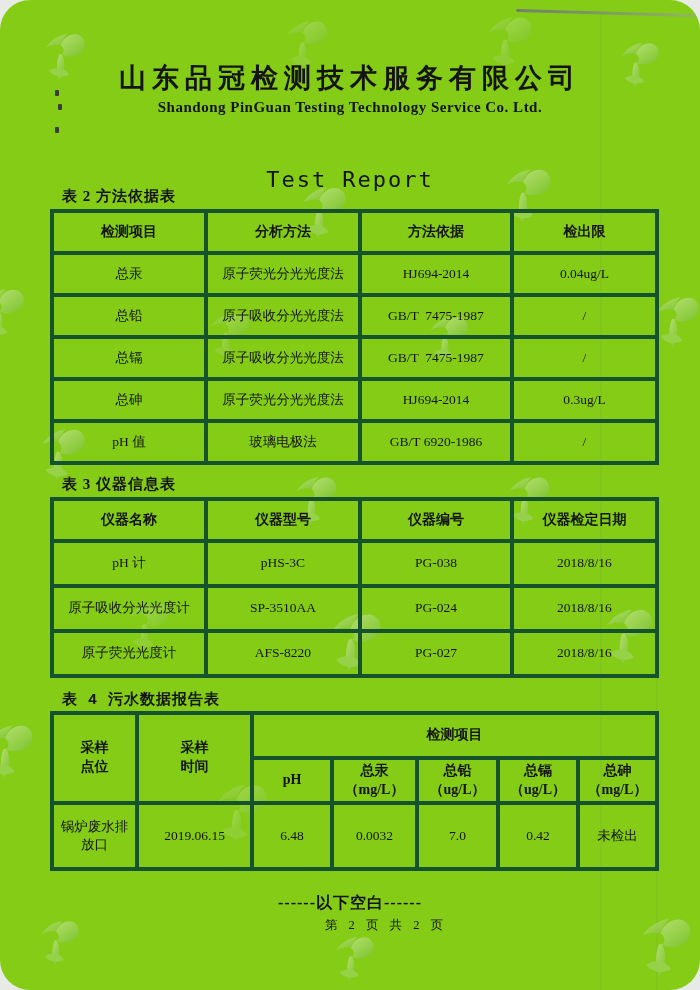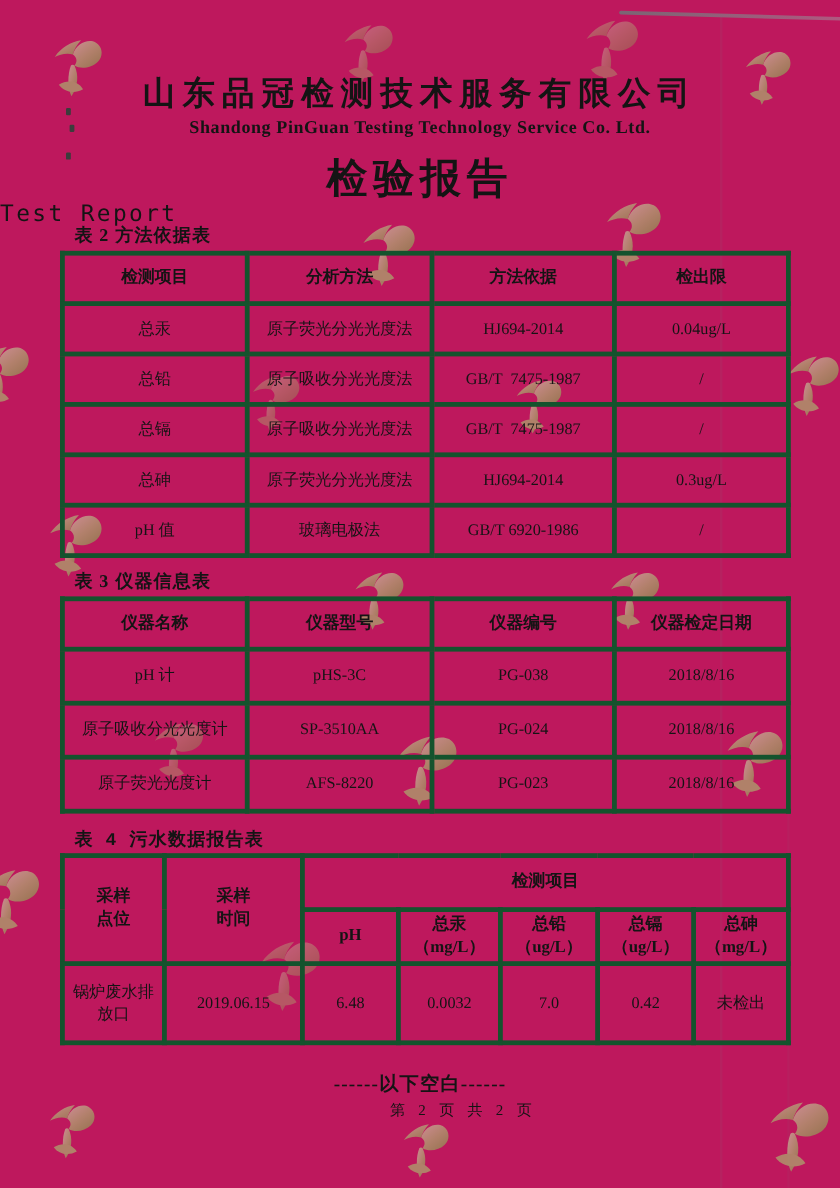--- a/index.html
+++ b/index.html
@@ -1,39 +1,39 @@
 <!DOCTYPE html>
 <html><head>
 <meta charset="utf-8">
 <style>
   html,body{margin:0;padding:0;background:#e8eae6;}
   .page{
-    position:relative;width:700px;height:990px;background:#be185d;
-    font-family:"Liberation Serif",serif;color:#141414;overflow:hidden;
+    position:relative;width:700px;height:990px;background:#84cc16;
+    font-family:"Liberation Serif",serif;color:#141414;overflow:hidden;border-radius:30px;
   }
   
   .scan-line-tr{
     position:absolute;left:516px;top:9px;width:190px;height:3px;
     background:linear-gradient(to right,rgba(110,115,120,.85),rgba(160,165,170,.45));
     transform:rotate(1.6deg);transform-origin:left center;border-radius:2px;
   }
   .streak{position:absolute;width:2px;background:rgba(120,130,125,.10);}
   .speck{position:absolute;width:4px;height:6px;background:#3c3c3c;border-radius:1px;}
   
   .wm{position:absolute;opacity:.55;pointer-events:none;}
   .wm-light{opacity:.33;}
   
   .company-cn{position:absolute;left:0;top:60px;width:100%;text-align:center;
     font-size:27px;font-weight:bold;letter-spacing:6px;}
   .company-en{position:absolute;left:0;top:99px;width:100%;text-align:center;
     font-size:15px;font-weight:bold;letter-spacing:.5px;}
   .title-cn{position:absolute;left:0;top:126px;width:100%;text-align:center;
     font-size:34px;font-weight:bold;letter-spacing:5px;}
-  .title-en{position:absolute;left:0;top:167px;width:100%;text-align:left;
-    font-family:"DejaVu Sans Mono",monospace;font-size:19px;letter-spacing:2px;}
+  .title-en{position:absolute;left:0;top:167px;width:100%;text-align:center;
+    font-family:"DejaVu Sans Mono",monospace;font-size:22px;letter-spacing:2px;}
   
   .tbl-caption{position:absolute;left:62px;font-size:15px;font-weight:bold;letter-spacing:1px;}
   table{border-collapse:collapse;table-layout:fixed;position:absolute;background:transparent;}
   td,th{border:4px solid #14532d;text-align:center;vertical-align:middle;
     font-size:13.5px;padding:0 4px;white-space:pre-wrap;line-height:1.35;}
   th{font-weight:bold;font-size:14px;}
   #table2{left:50px;top:209px;width:605px;}
   #table2 tr{height:42px;}
   #table3{left:50px;top:497px;width:605px;}
   #table3 tr.hdr{height:42px;} #table3 tr{height:45px;}
@@ -132,21 +132,20 @@
     </svg>
   <svg class="wm" style="left:335px;top:931px;width:40px;height:58px" viewBox="0 0 100 130">
       <use href="#wm-logo"></use>
     </svg>
   <svg class="wm" style="left:640px;top:914px;width:52px;height:70px" viewBox="0 0 100 130">
       <use href="#wm-logo"></use>
     </svg>
 
   <div class="company-cn">山东品冠检测技术服务有限公司</div>
   <div class="company-en">Shandong PinGuan Testing Technology Service Co. Ltd.</div>
-  <div class="title-cn">检验报告</div>
   <div class="title-en">Test Report</div>
 
   <div class="tbl-caption" style="top:187px;">表 2 方法依据表</div>
   <table id="table2">
     <colgroup>
         <col style="width:154px">
         <col style="width:154px">
         <col style="width:152px">
         <col style="width:145px">
       </colgroup>
@@ -213,21 +212,21 @@
     </tr>
     <tr>
       <td>原子吸收分光光度计</td>
       <td>SP-3510AA</td>
       <td>PG-024</td>
       <td>2018/8/16</td>
     </tr>
     <tr>
       <td>原子荧光光度计</td>
       <td>AFS-8220</td>
-      <td>PG-023</td>
+      <td>PG-027</td>
       <td>2018/8/16</td>
     </tr>
   </tbody>
     </table>
 
   <div class="tbl-caption" style="top:690px;font-family:Liberation Mono, monospace;">表 4 污水数据报告表</div>
   <table id="table4">
     <colgroup>
         <col style="width:85px">
         <col style="width:115px">

